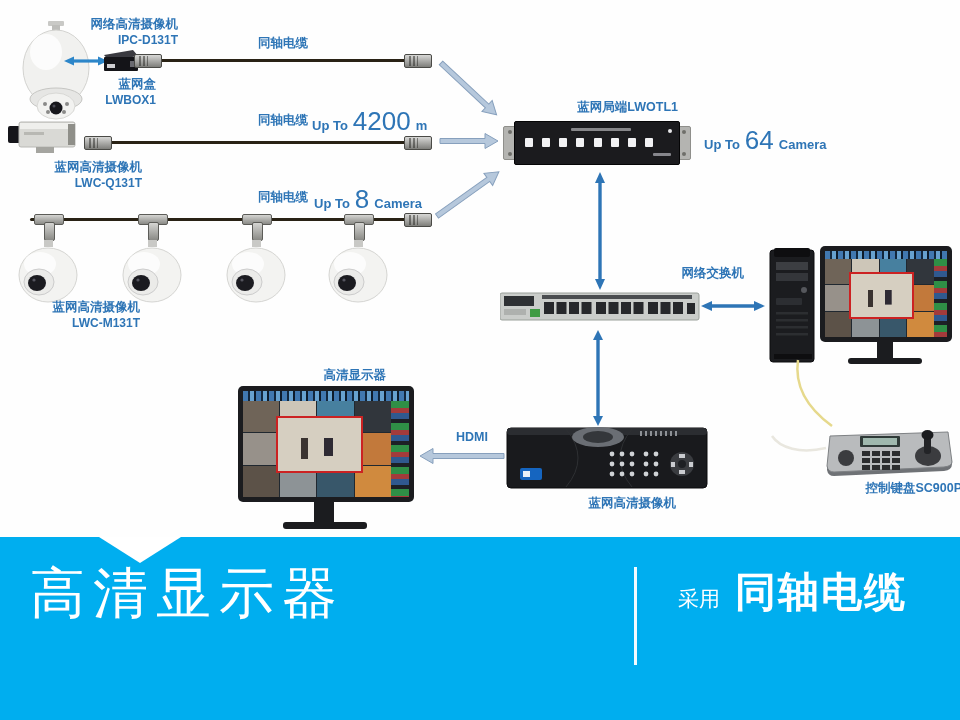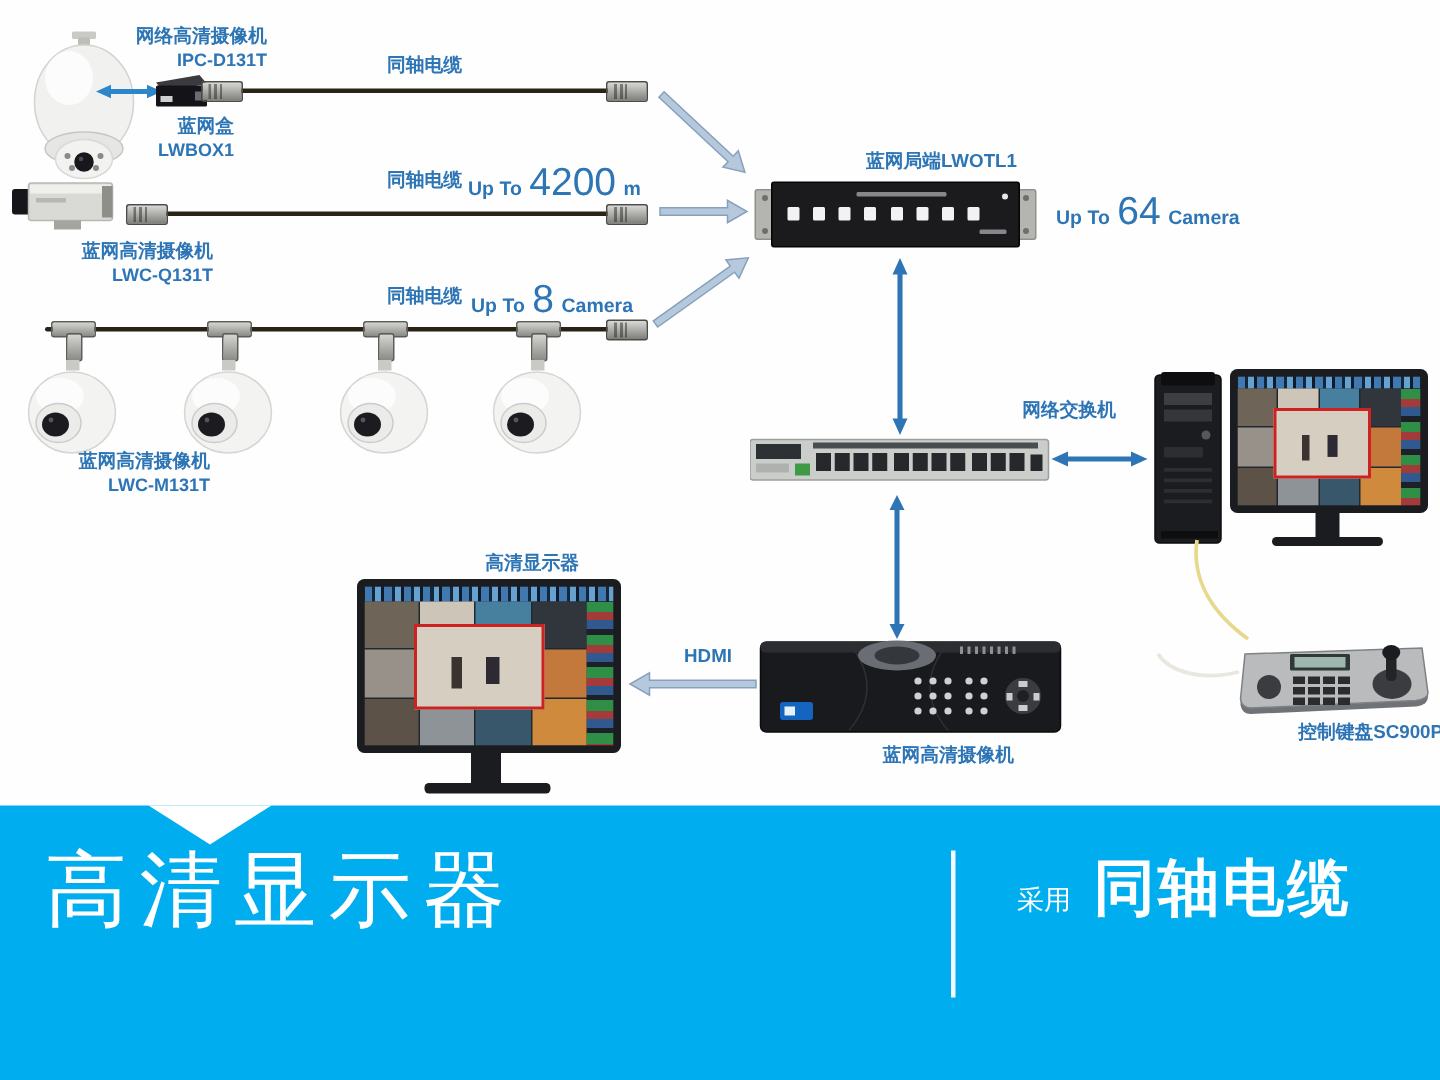--- a/index.html
+++ b/index.html
@@ -53,21 +53,21 @@
   
   .banner{position:absolute;left:0;top:537px;width:960px;height:183px;background:#00aeef;}
   .banner-notch{position:absolute;left:99px;top:0;width:0;height:0;
        border-left:41px solid transparent;border-right:41px solid transparent;border-top:26px solid #ffffff;}
   .banner-title{position:absolute;left:30px;top:20px;display:flex;align-items:baseline;gap:16px;color:#fff;}
   .t-bold{font-size:60px;font-weight:900;letter-spacing:3px;}
   .t-light{font-size:55px;font-weight:400;letter-spacing:8px;}
   .banner-divider{position:absolute;left:634px;top:30px;width:3px;height:98px;background:#ffffff;opacity:.95;}
   .banner-right{position:absolute;left:660px;top:28px;width:295px;color:#fff;}
   .br-line1{display:flex;align-items:baseline;gap:15px;margin-left:18px;}
-  .br-small{font-size:18px;font-weight:500;}
+  .br-small{font-size:21px;font-weight:500;}
   .br-big{font-size:41px;font-weight:600;letter-spacing:2px;}
   .br-line2{font-size:29px;font-weight:500;margin-top:3px;letter-spacing:1px;}
   .abs{position:absolute;}
 </style>
 </head>
 <body>
 
 <div class="stage">
 
   <div class="abs" style="left:12px;top:20px;width:92px;height:108px">

